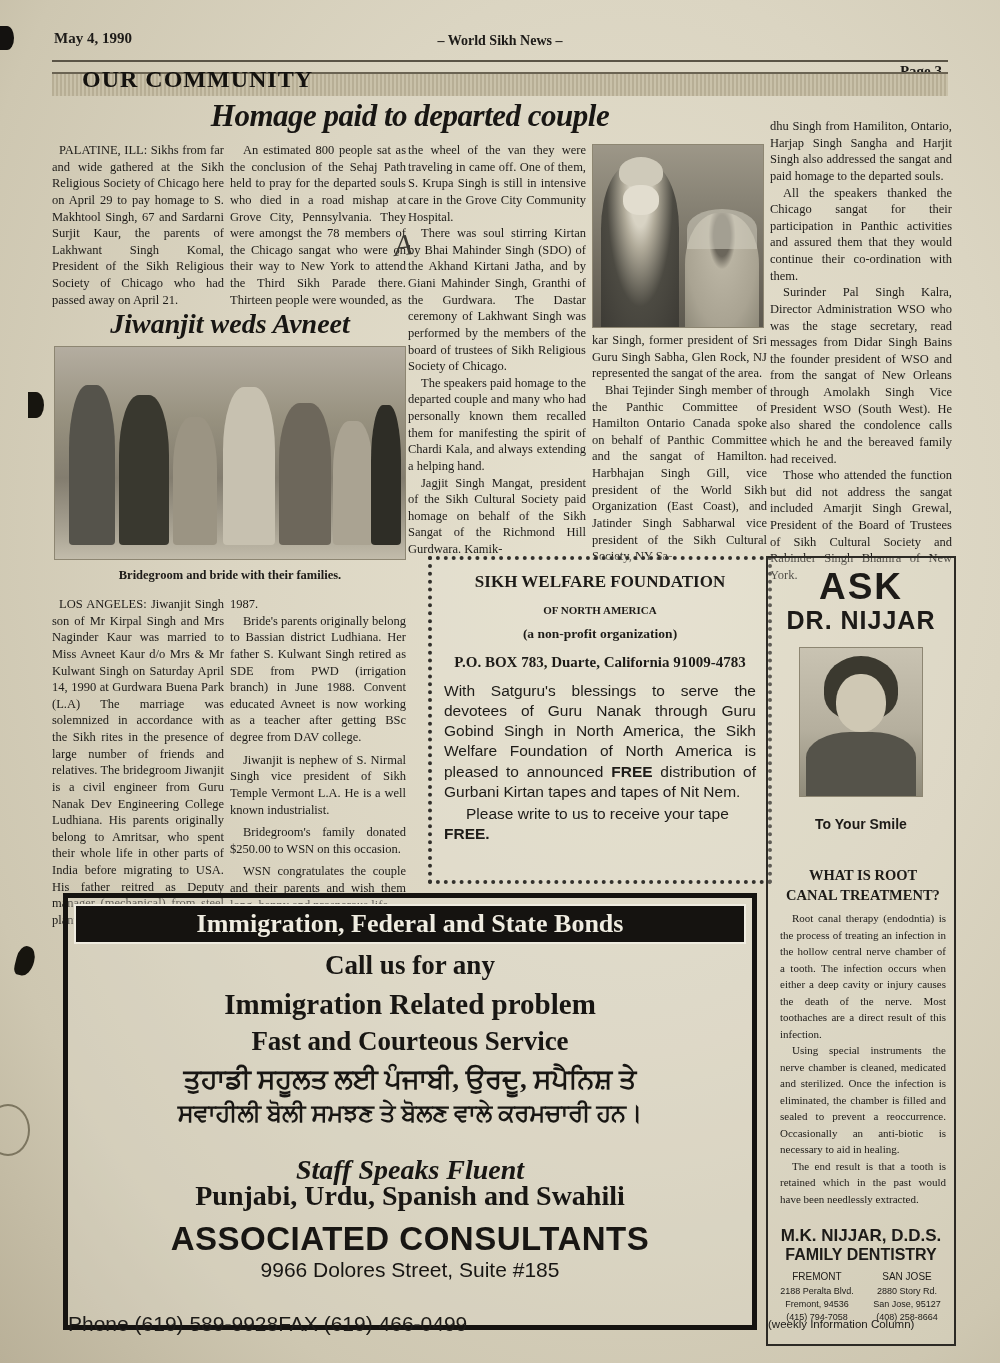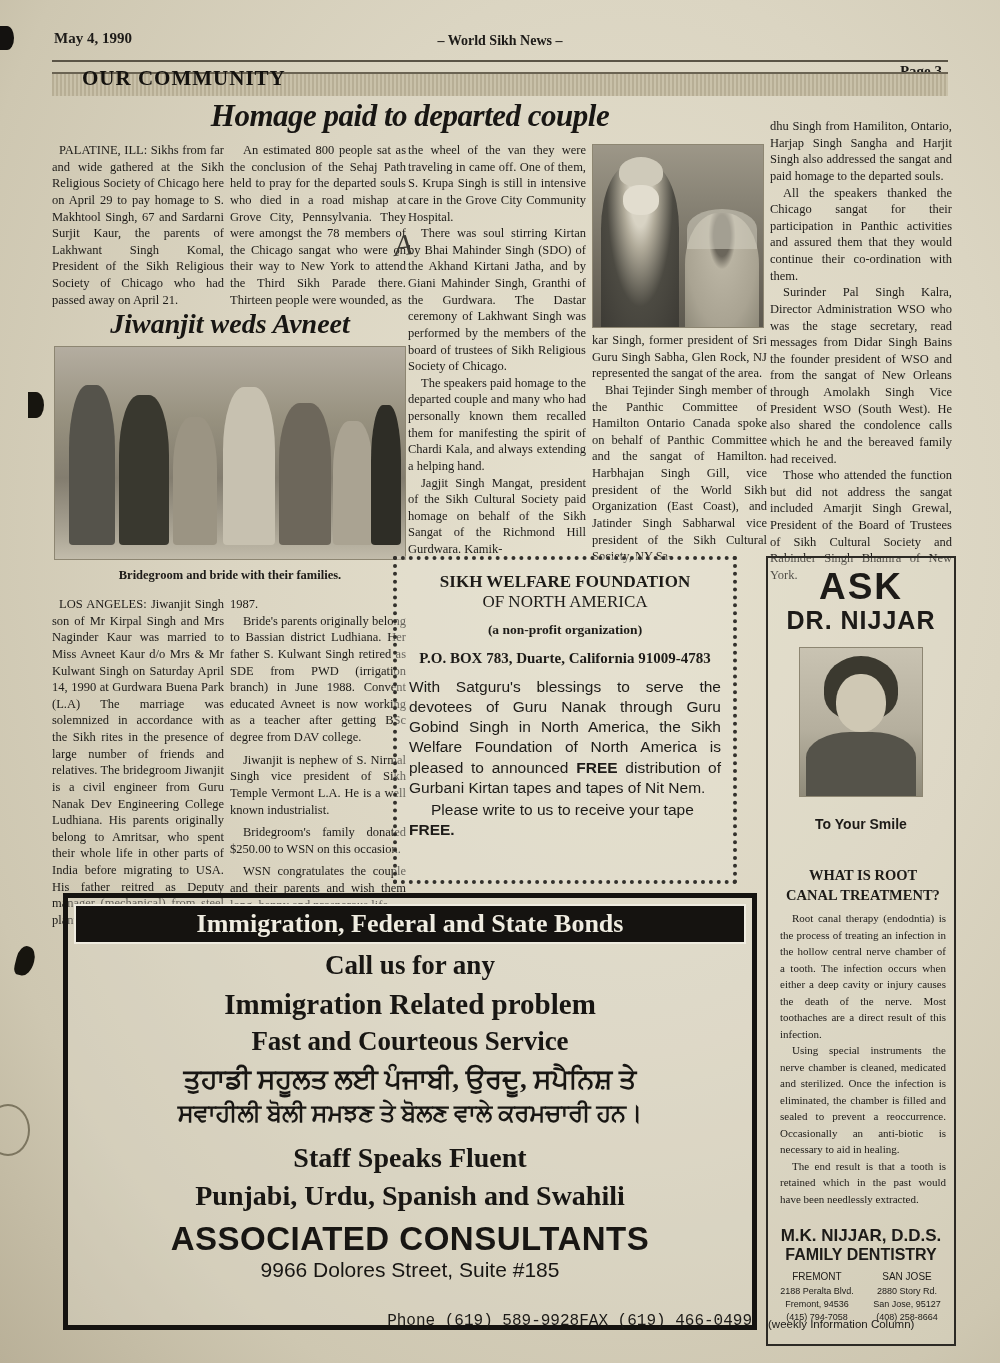--- a/index.html
+++ b/index.html
@@ -16,21 +16,21 @@
   .hdr-date{position:absolute;left:54px;top:30px;font-weight:bold;font-size:15px;}
   .hdr-mast{position:absolute;left:0;top:33px;width:1000px;text-align:center;font-weight:bold;font-size:14px;}
   .hdr-page{position:absolute;right:58px;top:28px;font-weight:bold;font-size:15px;margin-top:35px;}
   .hdr-rule{position:absolute;left:52px;top:60px;width:896px;height:2px;background:#5a5446;}
   .community-strip{
     position:absolute;left:52px;top:72px;width:896px;height:22px;
     background:repeating-linear-gradient(90deg,#b7ae95 0 2px,#c9c1a9 2px 4px);
     border-top:2px solid #6a6352;
   }
   .community-label{
-    position:absolute;left:82px;top:66px;font-weight:bold;font-size:21px;letter-spacing:1px;color:#14120f;
+    position:absolute;left:82px;top:66px;font-weight:bold;font-size:24px;letter-spacing:1px;color:#14120f;
   }
   
   .headline-main{
     position:absolute;left:120px;top:98px;width:580px;text-align:center;
     font-style:italic;font-weight:bold;font-size:31px;letter-spacing:-0.5px;color:#181613;
   }
   .headline-wed{
     position:absolute;left:70px;top:308px;width:320px;text-align:center;
     font-style:italic;font-weight:bold;font-size:28px;color:#181613;
   }
@@ -61,26 +61,26 @@
   .f6{left:278px;width:40px;height:124px;background:#aaa392;}
   .f7{left:316px;width:30px;height:140px;background:#2e2d26;}
   .caption-wed{position:absolute;left:75px;top:568px;width:310px;text-align:center;font-weight:bold;font-size:12.5px;}
   .ph-nijjar{left:800px;top:648px;width:122px;height:148px;
     background:linear-gradient(180deg,#c9c3b2 0%,#b5af9e 55%,#8f8a79 100%);}
   .ph-nijjar .hair{position:absolute;left:24px;top:8px;width:74px;height:64px;border-radius:50% 50% 40% 40%;background:#3b392f;}
   .ph-nijjar .face{position:absolute;left:36px;top:26px;width:50px;height:58px;border-radius:48%;background:#cfc8b4;}
   .ph-nijjar .shawl{position:absolute;left:6px;top:84px;width:110px;height:64px;border-radius:40% 40% 0 0;background:#55534a;}
   
   .swf-box{
-    position:absolute;left:393px;top:556px;width:344px;height:328px;
+    position:absolute;left:428px;top:556px;width:344px;height:328px;
     border:4px dotted #33312c;background:rgba(232,228,214,.35);
     box-sizing:border-box;padding:10px 12px;text-align:center;
   }
   .swf-t1{font-weight:bold;font-size:17px;margin:2px 0 0;}
-  .swf-t2{font-weight:normal;font-size:17px;margin:0 0 10px;}
+  .swf-t2{font-weight:bold;font-size:11px;margin:12px 0 10px;}
   .swf-sub{font-weight:bold;font-size:13.5px;margin:8px 0;}
   .swf-addr{font-weight:bold;font-size:15px;margin:12px 0 10px;}
   .swf-body{font-family:"Liberation Sans",sans-serif;font-size:15.5px;line-height:1.3;text-align:justify;margin:6px 0 0;}
   .swf-close{font-family:"Liberation Sans",sans-serif;font-size:15.5px;line-height:1.3;text-align:left;text-indent:22px;margin:2px 0 8px;}
   
   .nijjar-box{
     position:absolute;left:766px;top:556px;width:190px;height:790px;
     border:2px solid #2c2a25;box-sizing:border-box;background:rgba(228,223,209,.25);
   }
   .nj-ask{position:absolute;left:0;top:8px;width:100%;text-align:center;
@@ -111,27 +111,27 @@
     position:absolute;left:6px;top:6px;right:6px;height:40px;background:#151310;
     color:#efece0;text-align:center;font-weight:bold;font-size:26px;line-height:40px;
     box-shadow:0 0 0 2px #efece0 inset;
   }
   .cons-line{position:absolute;left:0;width:100%;text-align:center;font-weight:bold;color:#181613;}
   .c-l1{top:52px;font-size:27px;}
   .c-l2{top:90px;font-size:29px;}
   .c-l3{top:128px;font-size:27px;}
   .c-pj1{top:166px;font-size:27px;}
   .c-pj2{top:202px;font-size:24px;}
-  .c-l4{top:244px;font-size:28px;}
+  .c-l4{top:256px;font-size:28px;font-style:italic;}
   .c-l5{top:282px;font-size:28px;}
   .c-company{top:322px;font-family:"Liberation Sans",sans-serif;font-size:33px;letter-spacing:0.5px;}
   .c-addr1{top:360px;font-family:"Liberation Sans",sans-serif;font-weight:normal;font-size:21px;}
   .c-addr2{top:386px;font-family:"Liberation Sans",sans-serif;font-weight:normal;font-size:21px;}
-  .c-phones{position:absolute;left:0;top:414px;width:100%;display:flex;justify-content:flex-end;
-    font-family:Liberation Mono, monospace;font-size:16px;}
+  .c-phones{position:absolute;left:0;top:414px;width:100%;display:flex;justify-content:flex-start;
+    font-family:Liberation Sans, sans-serif;font-size:21px;}
   
   .pen-a{position:absolute;left:394px;top:228px;font-style:italic;font-size:30px;color:#3c3a33;transform:rotate(-6deg);}
   .blob1{position:absolute;left:28px;top:392px;width:16px;height:26px;background:#17150f;border-radius:0 60% 60% 0;}
   .blob2{position:absolute;left:16px;top:946px;width:18px;height:30px;background:#17150f;border-radius:50% 50% 60% 30%;transform:rotate(14deg);}
   .arc{position:absolute;left:-14px;top:1104px;width:40px;height:48px;border:2px solid #7c755f;border-radius:50%;background:transparent;}
   .corner{position:absolute;left:0px;top:26px;width:14px;height:24px;background:#141210;border-radius:0 50% 50% 0;}
 </style>
 </head>
 <body>
 

